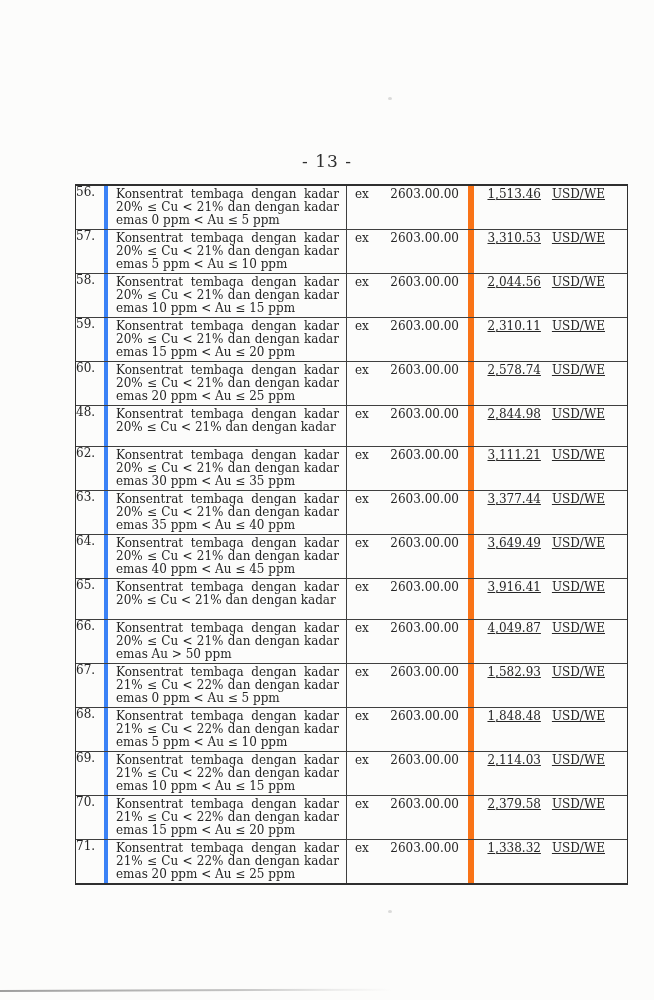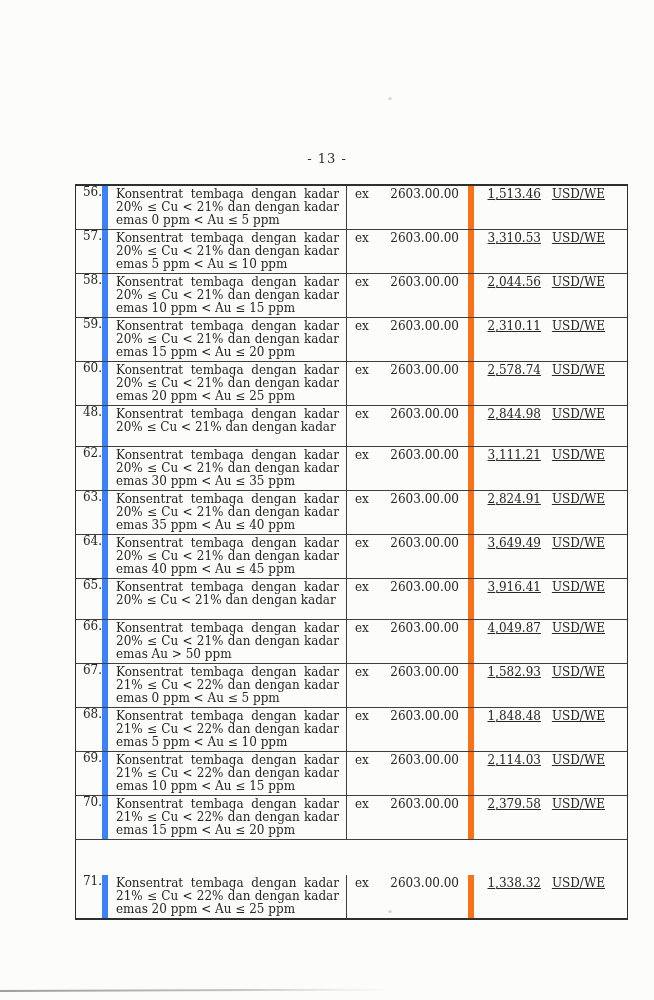--- a/index.html
+++ b/index.html
@@ -12,47 +12,47 @@
     font-family: "DejaVu Serif", "Liberation Serif", serif;
     color: #262626;
     overflow: hidden;
   }
   .page-number {
     position: absolute;
     top: 151px;
     left: 0;
     right: 0;
     text-align: center;
-    font-size: 13px;
+    font-size: 17px;
     letter-spacing: 1px;
     color: #2e2e2e;
   }
   .tariff-table {
     position: absolute;
     left: 75px;
     top: 184px;
     width: 553px;
     border: 1px solid #2f2f2f;
     border-top-width: 2px;
     border-bottom-width: 2px;
     background: #fcfcfb;
   }
   .row {
     display: flex;
     align-items: stretch;
     border-bottom: 1px solid #3f3f3f;
     min-height: 41px;
   }
-  .row:last-child { border-bottom: none; margin-top: 35px; }
+  .row:last-child { border-bottom: none; }
   .cell { font-size: 12px; line-height: 13px; color: #262626; }
   .c-no {
     flex: 0 0 32px;
     width: 32px;
-    border-right: 6px solid #3b82f6;
-    text-align: right;
+    border-right: 4px solid #3b82f6;
+    text-align: left;
     padding-top: 0;
   }
   .c-desc {
     flex: 0 0 239px;
     width: 239px;
     border-right: 1px solid #3f3f3f;
     padding: 2px 7px 2px 8px;
     overflow: hidden;
   }
   .desc-line { text-align: justify; text-align-last: justify; }
@@ -231,21 +231,21 @@
     <div class="cell c-desc">
             <div class="desc-line">Konsentrat tembaga dengan kadar</div>
             <div class="desc-line">20% ≤ Cu &lt; 21% dan dengan kadar</div>
             <div class="desc-line">emas 35 ppm &lt; Au ≤ 40 ppm</div>
           </div>
     <div class="cell c-hs">
       <span>ex</span>
       <span>2603.00.00</span>
     </div>
     <div class="cell c-val">
-      <span>2,824.91</span>
+      <span>3,377.44</span>
       <span>USD/WE</span>
     </div>
   </div>
 
   <div class="row">
     <div class="cell c-no">64.</div>
     <div class="cell c-desc">
             <div class="desc-line">Konsentrat tembaga dengan kadar</div>
             <div class="desc-line">20% ≤ Cu &lt; 21% dan dengan kadar</div>
             <div class="desc-line">emas 40 ppm &lt; Au ≤ 45 ppm</div>

